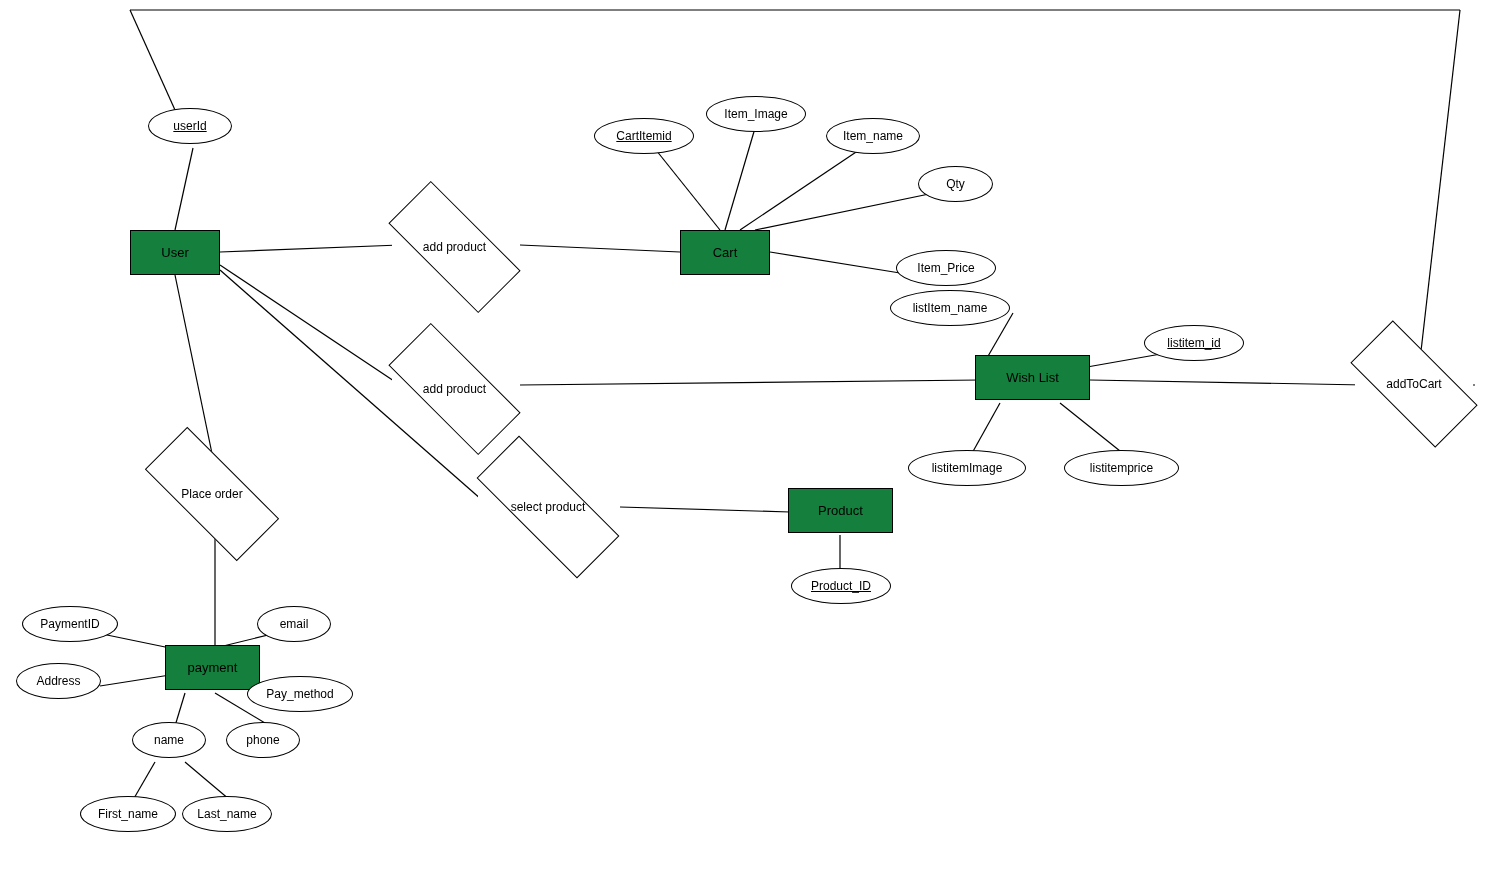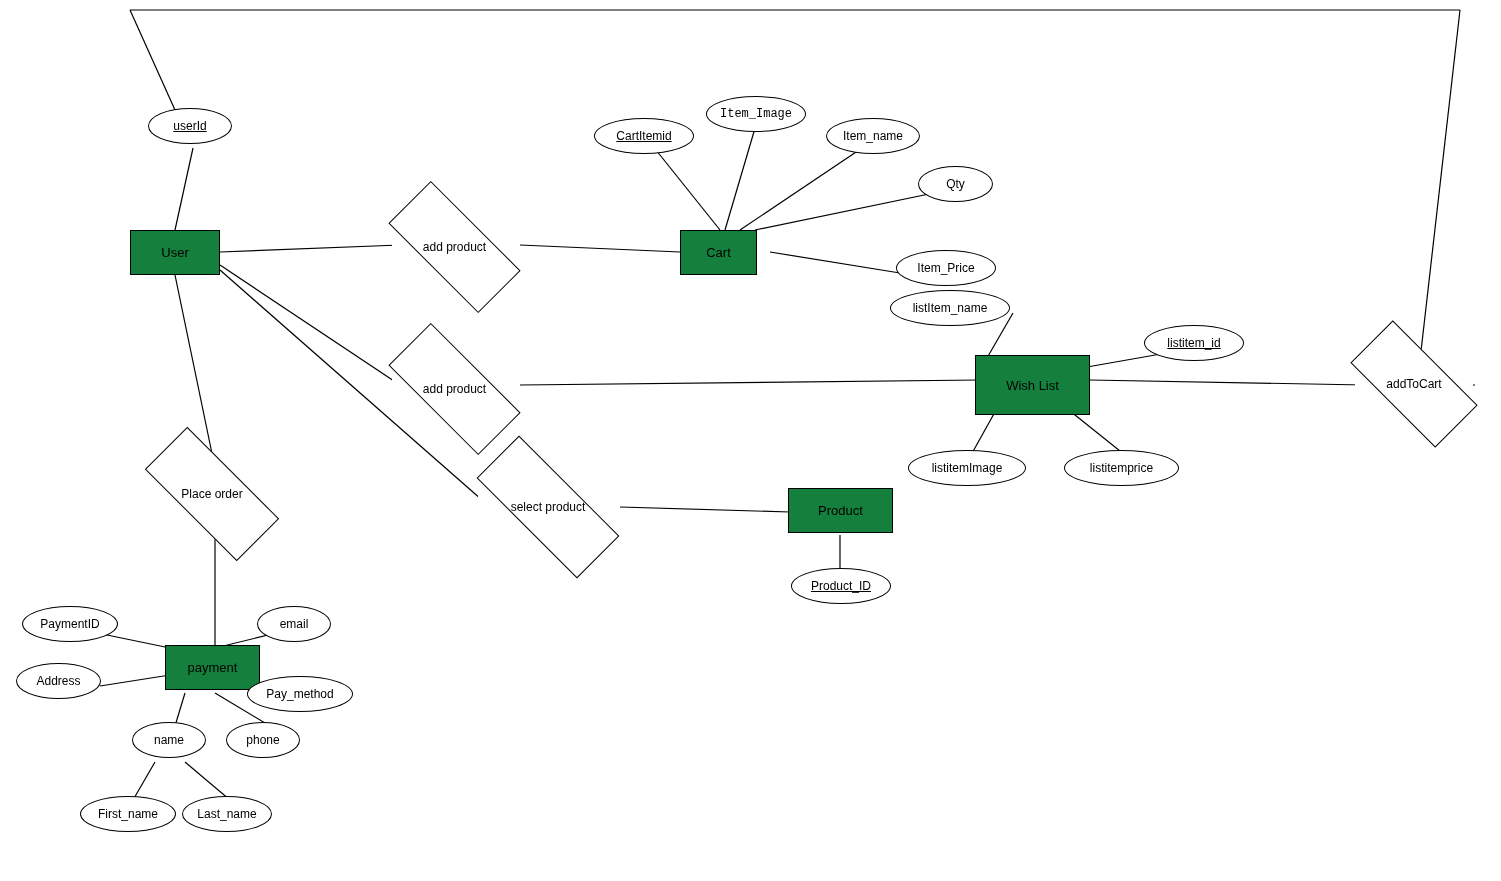--- a/index.html
+++ b/index.html
@@ -124,25 +124,25 @@
 
     <line x1="155" y1="762" x2="133" y2="800" stroke="#000" stroke-width="1.2"></line>
 
     <line x1="185" y1="762" x2="230" y2="800" stroke="#000" stroke-width="1.2"></line>
   </svg>
 
   <div class="entity" style="left:130px; top:230px; width:90px; height:45px;">
     <span>User</span>
   </div>
 
-  <div class="entity" style="left:680px; top:230px; width:77px; height:45px;">
+  <div class="entity" style="left:680px; top:230px; width:90px; height:45px;">
     <span>Cart</span>
   </div>
 
-  <div class="entity" style="left:975px; top:355px; width:115px; height:60px;">
+  <div class="entity" style="left:975px; top:355px; width:115px; height:45px;">
     <span>Wish List</span>
   </div>
 
   <div class="entity" style="left:788px; top:488px; width:105px; height:45px;">
     <span>Product</span>
   </div>
 
   <div class="entity" style="left:165px; top:645px; width:95px; height:45px;">
     <span>payment</span>
   </div>
@@ -168,21 +168,21 @@
   </div>
 
   <div class="ellipse underline" style="left:148px; top:108px; width:84px; height:36px;">
     <span>userId</span>
   </div>
 
   <div class="ellipse underline" style="left:594px; top:118px; width:100px; height:36px;">
     <span>CartItemid</span>
   </div>
 
-  <div class="ellipse" style="left:706px; top:96px; width:100px; height:36px;font-family:Liberation Mono, monospace;">
+  <div class="ellipse" style="left:706px; top:96px; width:100px; height:36px;">
     <span>Item_Image</span>
   </div>
 
   <div class="ellipse" style="left:826px; top:118px; width:94px; height:36px;">
     <span>Item_name</span>
   </div>
 
   <div class="ellipse" style="left:918px; top:166px; width:75px; height:36px;">
     <span>Qty</span>
   </div>

